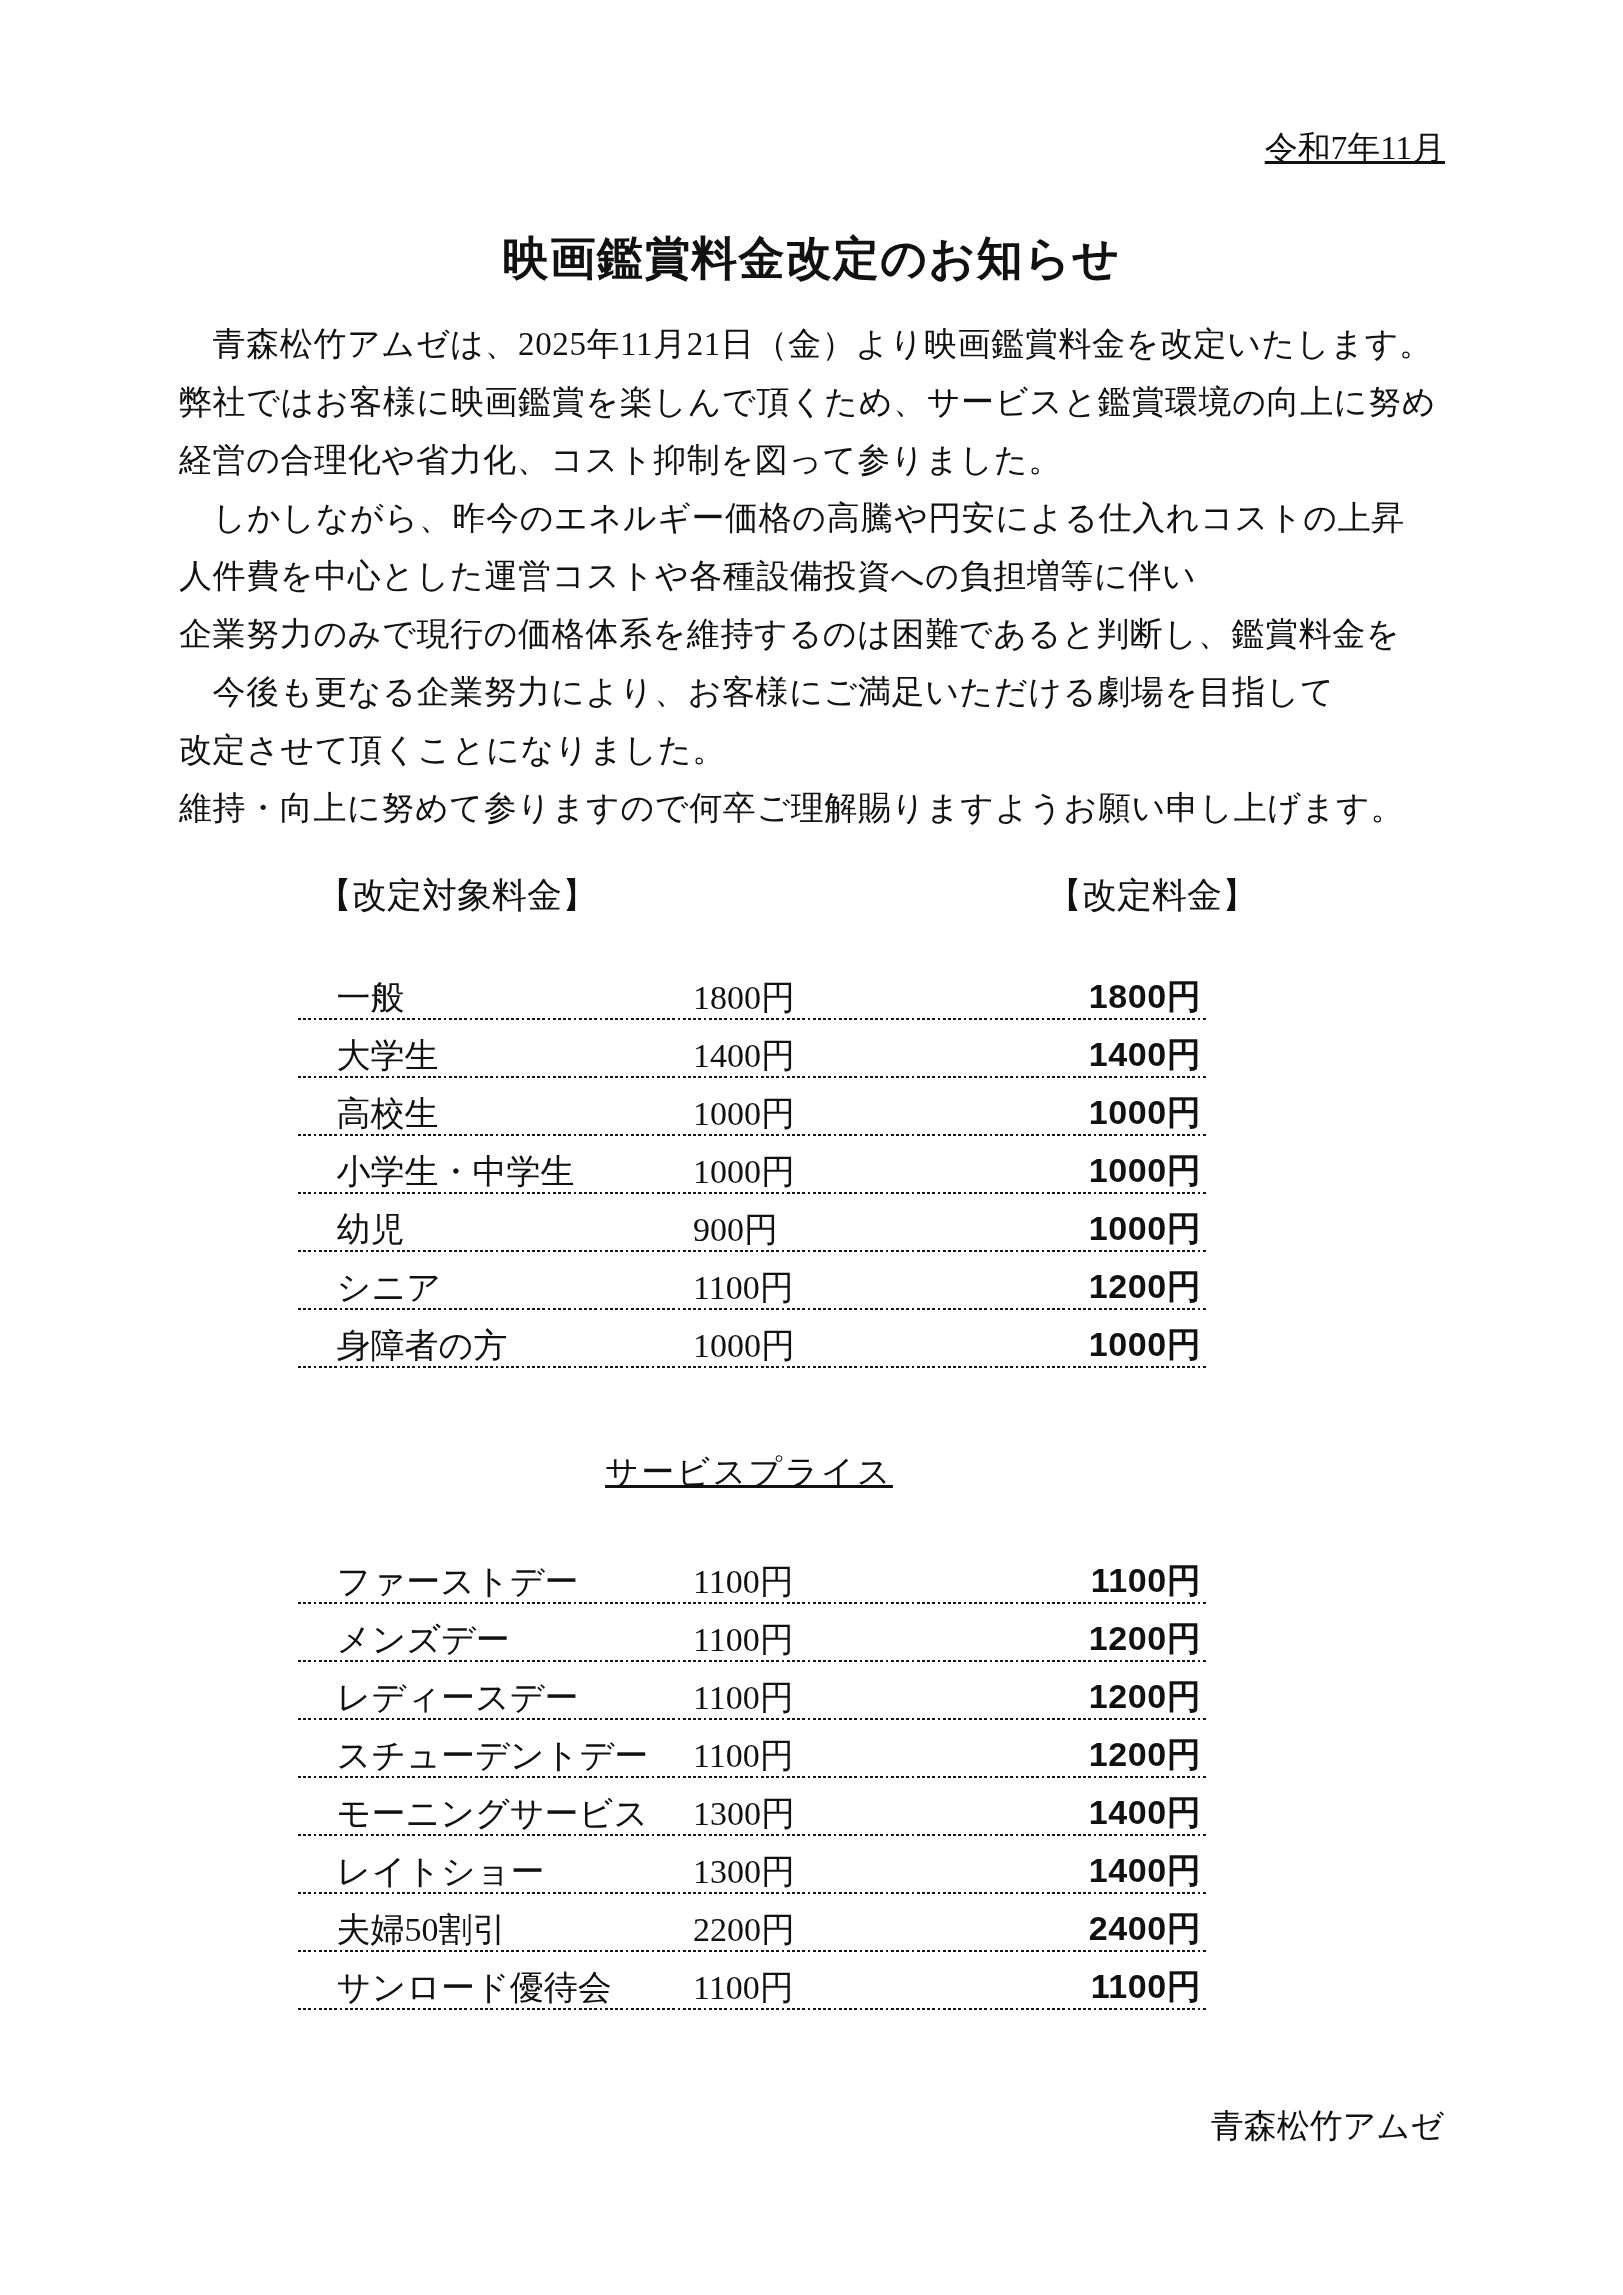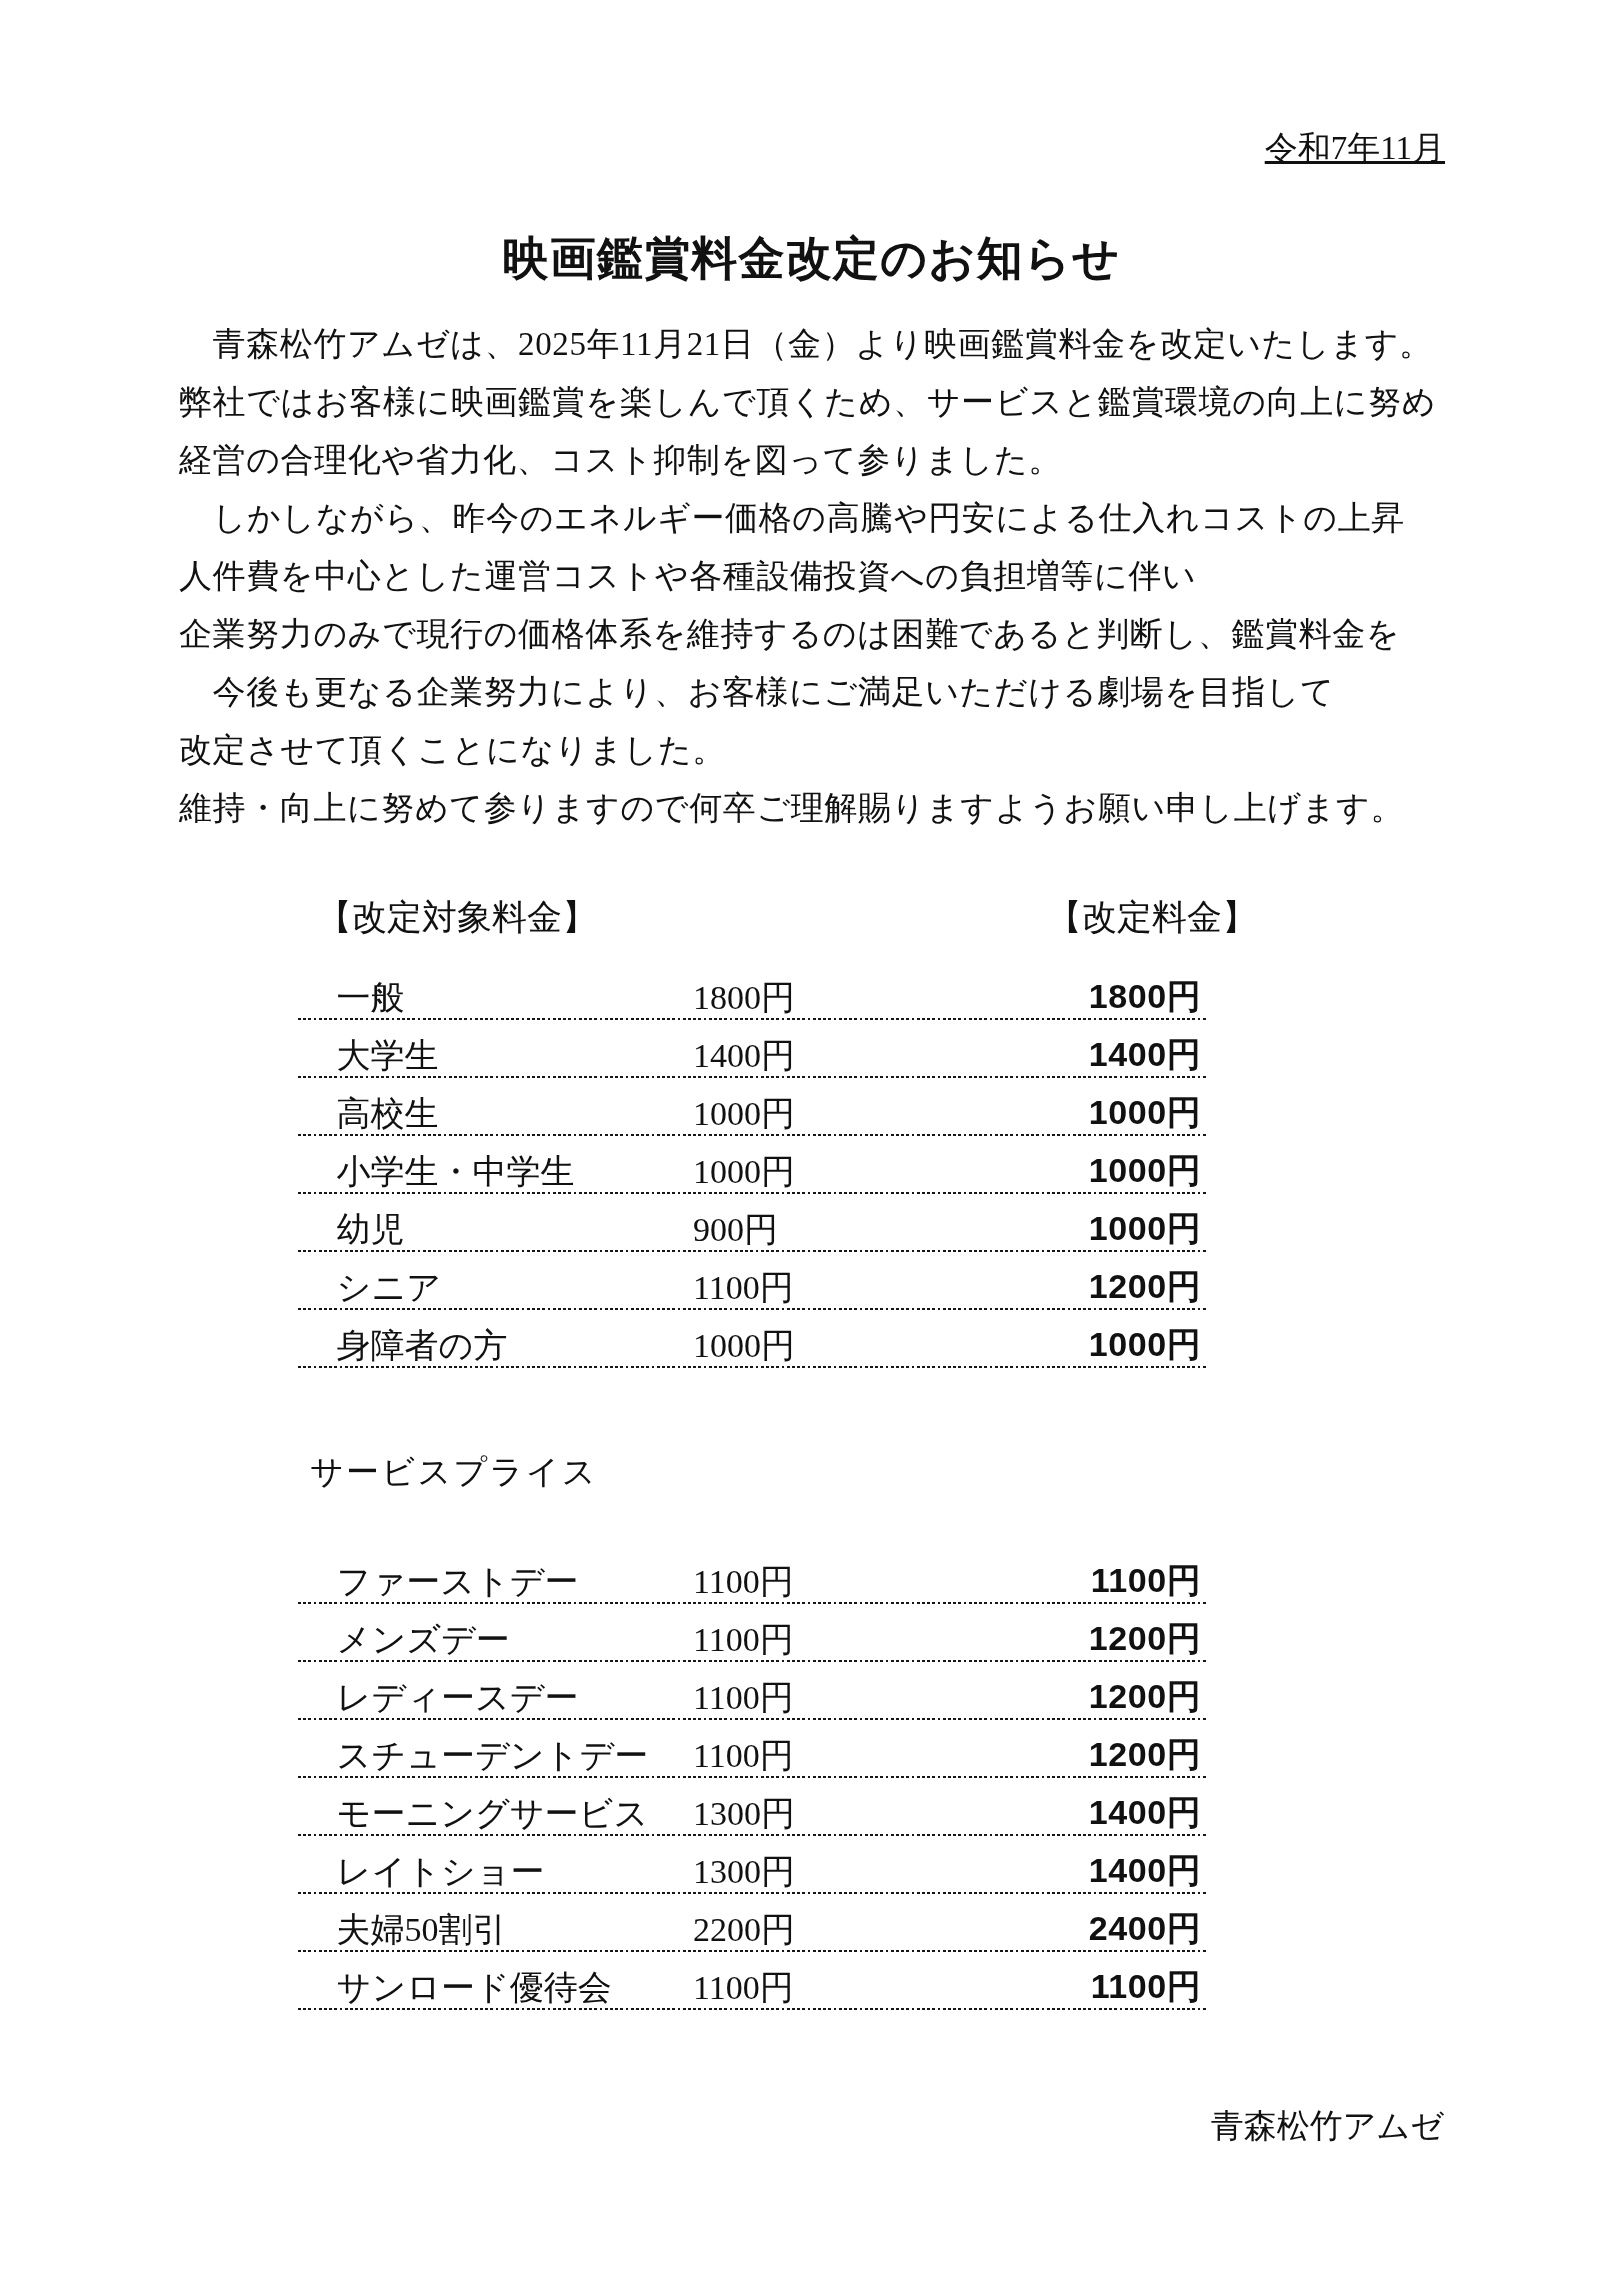--- a/index.html
+++ b/index.html
@@ -47,21 +47,21 @@
   }
   .body-line {
     font-size: 33px;
     line-height: 58px;
     height: 58px;
     white-space: nowrap;
     letter-spacing: 0.6px;
   }
   .col-headers {
     position: absolute;
-    top: 892px;
+    top: 870px;
     left: 0;
     width: 100%;
     height: 52px;
     text-align: right;
   }
   .hdr-left {
     position: absolute;
     left: 317px;
     top: 0;
     font-size: 35px;
@@ -119,26 +119,28 @@
     position: absolute;
     left: 0;
     right: 0;
     top: 43px;
     height: 2.3px;
     background: repeating-linear-gradient(90deg, #161616 0 2.9px, rgba(0,0,0,0) 2.9px 5.2px);
   }
   .service-heading {
     position: absolute;
     top: 1449px;
-    left: 310px;
+    left: 295px;
     width: 908px;
+    text-align: center;
     font-size: 33px;
     line-height: 46px;
     letter-spacing: 2.3px;
     white-space: nowrap;
+    text-decoration: underline;
   }
   .footer {
     position: absolute;
     top: 2105px;
     right: 179px;
     font-size: 33px;
     line-height: 43px;
     white-space: nowrap;
   }
 </style>

